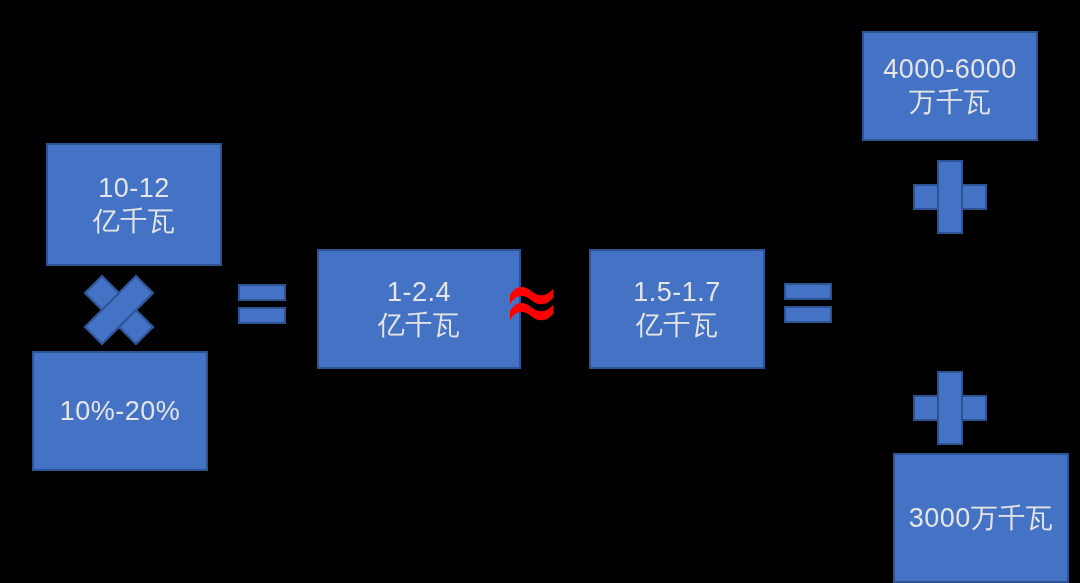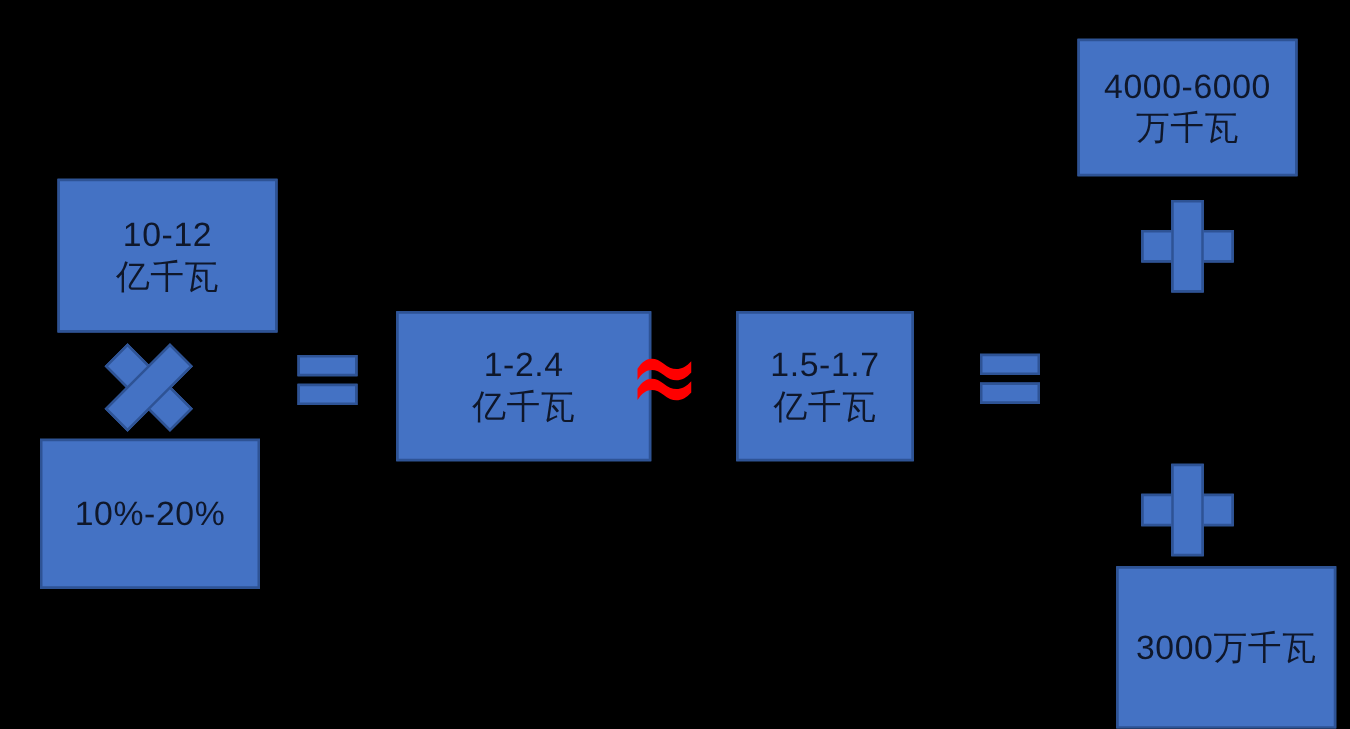--- a/index.html
+++ b/index.html
@@ -17,38 +17,38 @@
     background: #000000;
     overflow: hidden;
   }
 
   
   .box {
     position: absolute;
     box-sizing: border-box;
     background: #4472C4;
     border: 2px solid #2E5395;
-    color: #0f172a;
+    color: #e5e5e5;
     display: flex;
     align-items: center;
     justify-content: center;
     text-align: center;
     line-height: 1.22;
     font-size: 27px;
     letter-spacing: 0.5px;
     white-space: pre-line;
     box-shadow: 0 0 0 0 rgba(0,0,0,0);
   }
 
   
   #box-capacity      { left: 46px;  top: 143px; width: 176px; height: 123px; }
   #box-percent       { left: 32px;  top: 351px; width: 176px; height: 120px; }
   
   #box-product       { left: 317px; top: 249px; width: 204px; height: 120px; }
-  #box-approx        { left: 589px; top: 249px; width: 142px; height: 120px; }
+  #box-approx        { left: 589px; top: 249px; width: 176px; height: 120px; }
   
   #box-right-1       { left: 862px; top: 31px;  width: 176px; height: 110px; }
   #box-right-2       { left: 862px; top: 218px; width: 176px; height: 108px; }
   #box-right-3       { left: 893px; top: 453px; width: 176px; height: 130px; }
 
   
   .op-cross {
     position: absolute;
     width: 74px;
     height: 74px;

